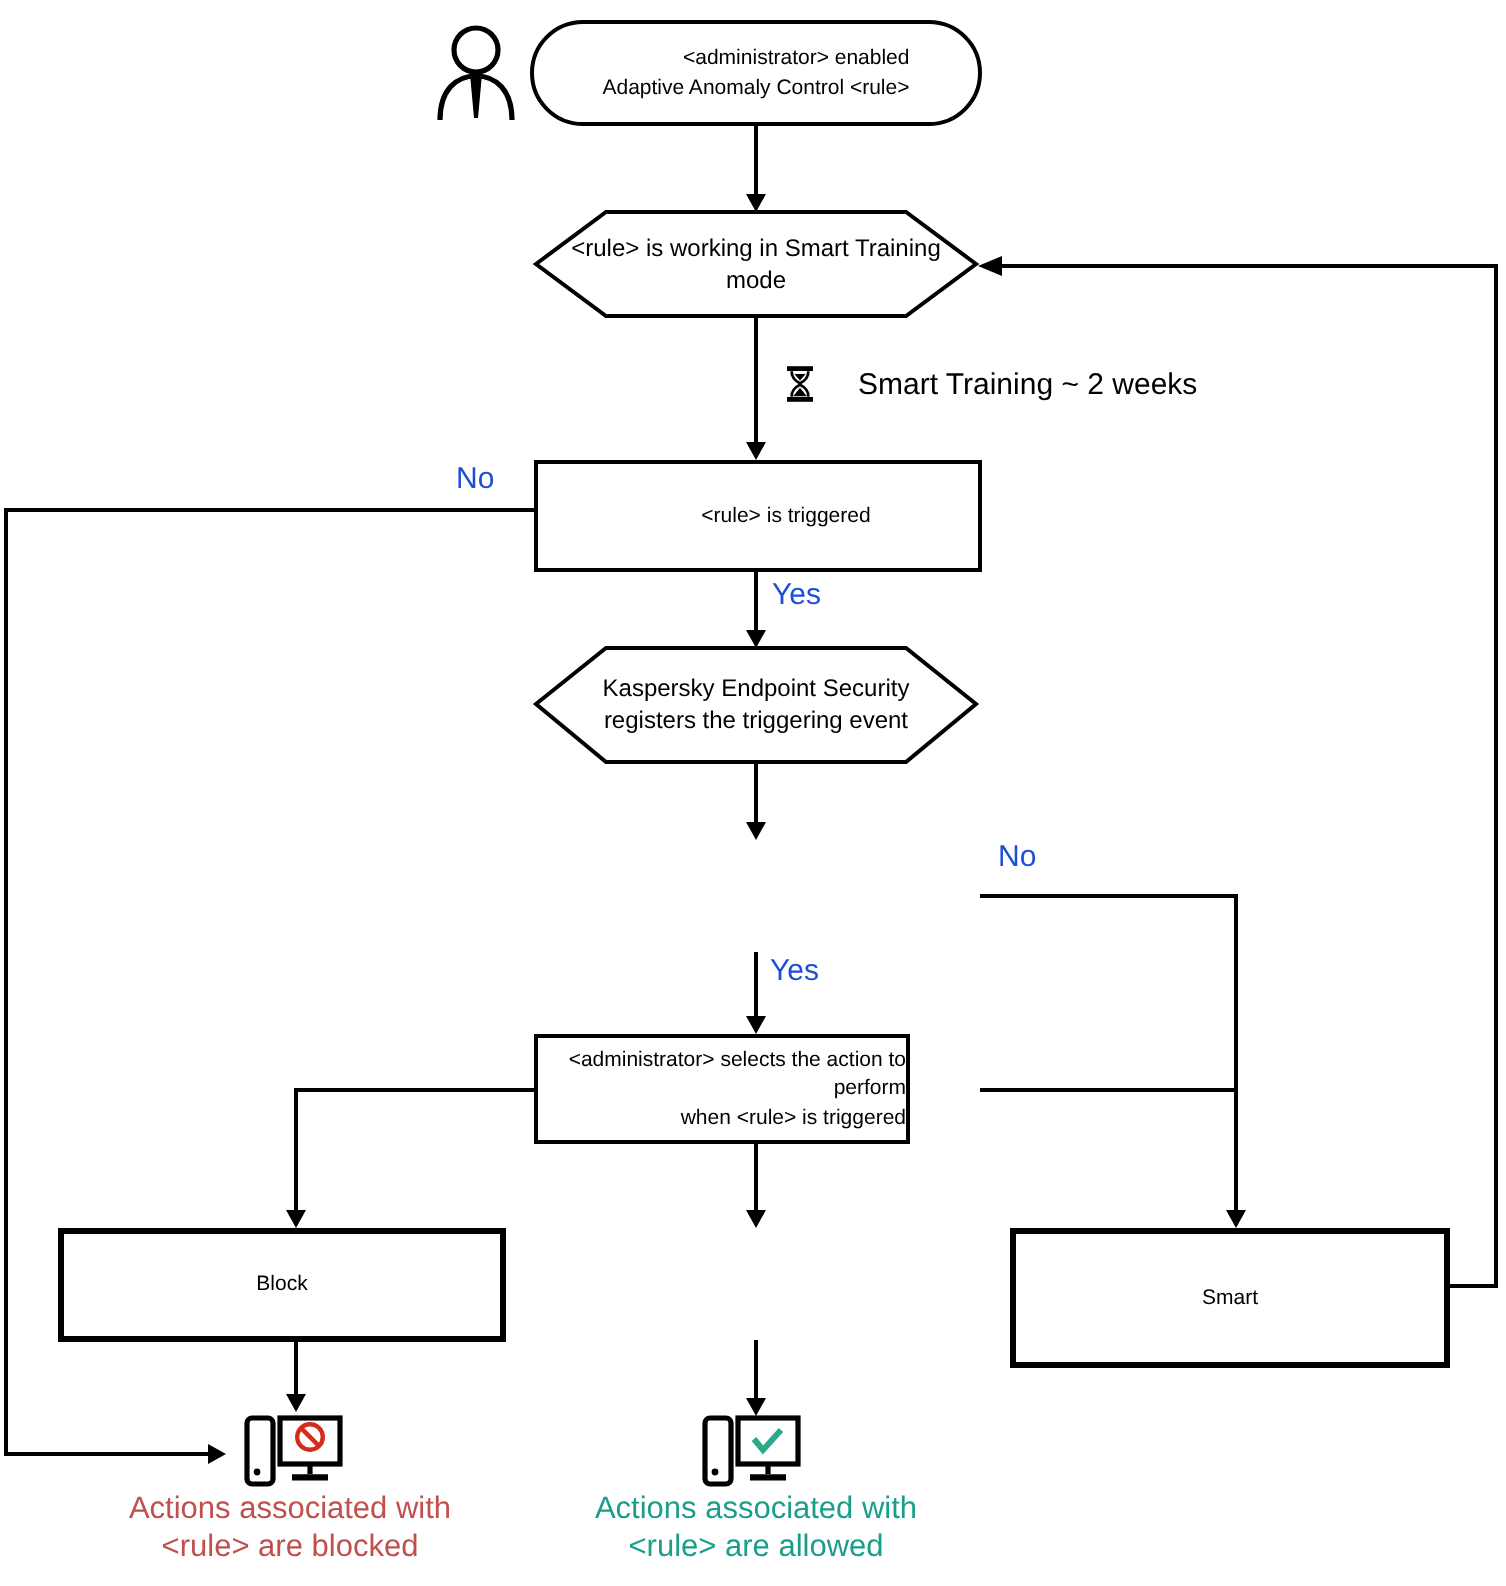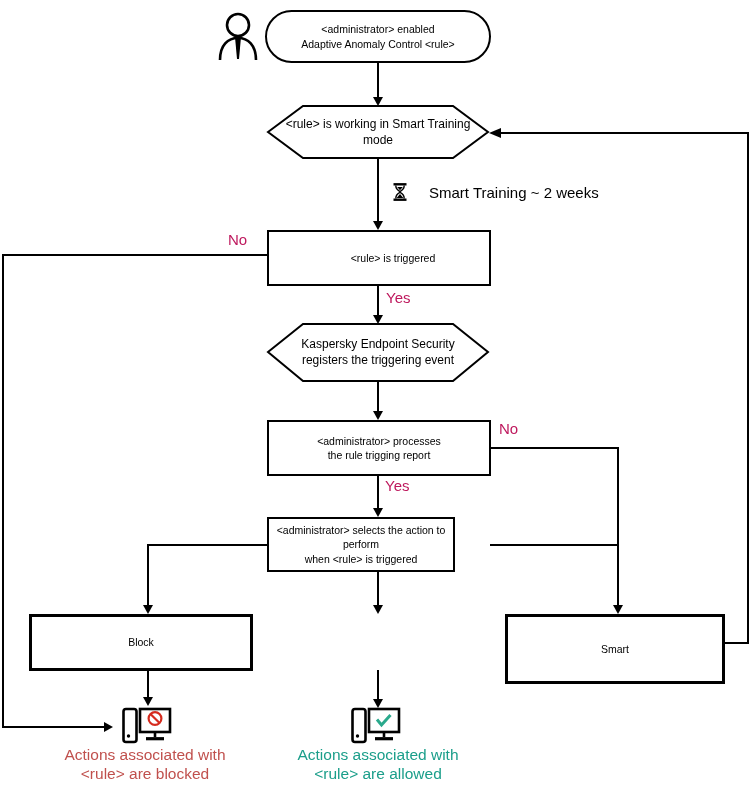--- a/index.html
+++ b/index.html
@@ -6,26 +6,26 @@
     --line:#000000;
     --blocked-text:#c0504d;
     --allowed-text:#1a9e8a;
     --prohibit:#d52b1e;
     --check:#2aa98c;
   }
   html,body{margin:0;padding:0;background:#ffffff;}
   body{font-family:"Liberation Sans","DejaVu Sans",sans-serif;color:#000;}
   .stage{position:relative;width:753px;height:793px;background:#fff;overflow:hidden;}
   .layer{position:absolute;left:0;top:0;}
-  .node{position:absolute;box-sizing:border-box;background:#fff;display:flex;align-items:center;justify-content:center;text-align:center;font-size:10.5px;line-height:1.35;white-space:pre-line;}
+  .node{position:absolute;box-sizing:border-box;background:#fff;display:flex;align-items:center;justify-content:center;text-align:right;font-size:10.5px;line-height:1.35;white-space:pre-line;}
   .rect-node{border:2px solid var(--line);}
   .thick{border-width:3px;}
   .stadium{border:2px solid var(--line);border-radius:27px;}
   .hex-label{position:absolute;display:flex;align-items:center;justify-content:center;text-align:center;font-size:12px;line-height:1.35;white-space:pre-line;background:transparent;}
-  .edge-label{position:absolute;font-size:15px;color:#be185d;}
+  .edge-label{position:absolute;font-size:15px;color:#1d4ed8;}
   .training-label{position:absolute;display:flex;align-items:center;gap:22px;font-size:15px;}
   .outcome{position:absolute;width:220px;text-align:center;font-size:15.5px;line-height:1.2;}
   .outcome.blocked{color:var(--blocked-text);}
   .outcome.allowed{color:var(--allowed-text);}
   svg .edge{stroke:var(--line);stroke-width:2;fill:none;}
   svg .head{fill:var(--line);stroke:none;}
   svg .shape{stroke:var(--line);stroke-width:2;fill:#ffffff;}
   svg .person{stroke:var(--line);stroke-width:2.6;fill:none;}
   svg .mon{stroke:var(--line);stroke-width:2.6;fill:#ffffff;}
   svg .monline{stroke:var(--line);fill:none;}
@@ -143,24 +143,20 @@
     <span>&lt;rule&gt; is working in Smart Training mode</span>
   </div>
   <div class="hex-label" style="left:273px;top:324px;width:210px;height:56px;">
     <span>Kaspersky Endpoint Security
 registers the triggering event</span>
   </div>
 
   <div class="node rect-node" style="left:267px;top:230px;width:224px;height:56px;padding-left:28px;">
     <span>&lt;rule&gt; is triggered</span>
   </div>
-  <div class="node rect-node" style="left:267px;top:420px;width:224px;height:56px;">
-    <span>&lt;administrator&gt; processes
-the rule trigging report</span>
-  </div>
   <div class="node rect-node" style="left:267px;top:517px;width:188px;height:55px;">
     <span>&lt;administrator&gt; selects the action to perform
 when &lt;rule&gt; is triggered</span>
   </div>
 
   <div class="node rect-node thick" style="left:29px;top:614px;width:224px;height:57px;">
     <span>Block</span>
   </div>
   <div class="node rect-node thick" style="left:505px;top:614px;width:220px;height:70px;">
     <span>Smart</span>

